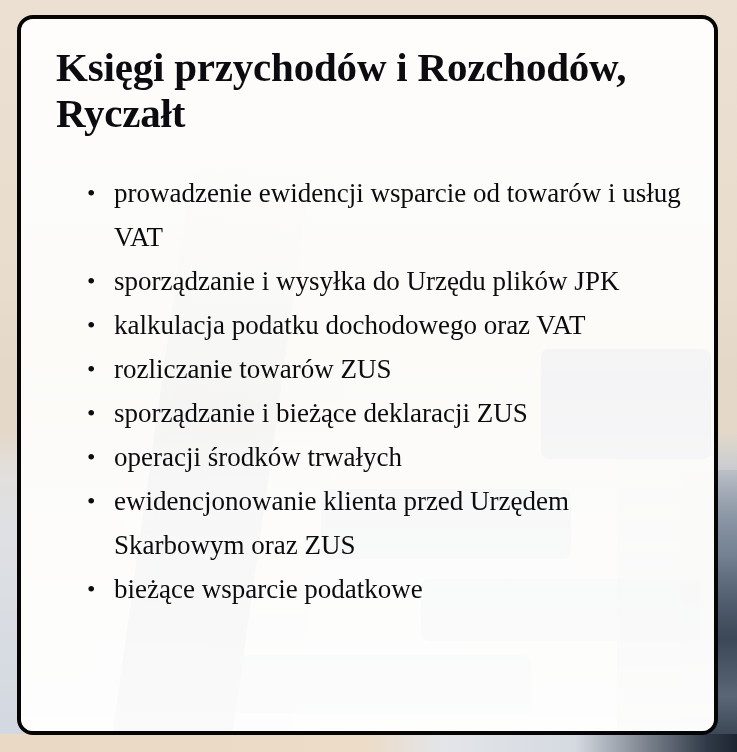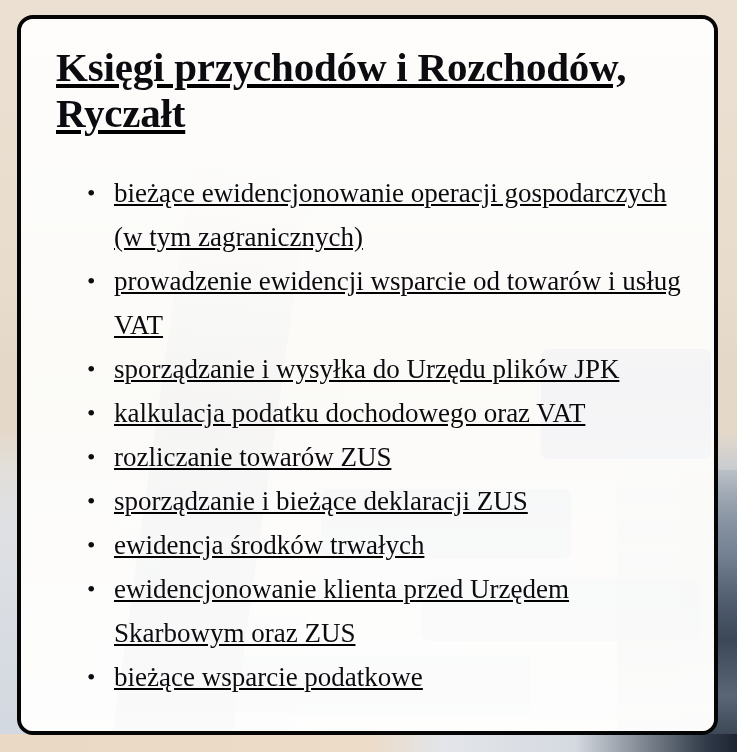--- a/index.html
+++ b/index.html
@@ -106,21 +106,20 @@
     position: absolute;
     left: 17px;
     top: 15px;
     width: 701px;
     height: 720px;
     box-sizing: border-box;
     border: 4px solid #050505;
     border-radius: 16px;
     background: rgba(252,251,249,0.955);
     overflow: hidden;
-    text-decoration: underline;
   }
   .card-sheen {
     position: absolute;
     left: 0; top: 0; right: 0; bottom: 0;
     background:
       linear-gradient(180deg,
         rgba(255,255,255,0.55) 0%,
         rgba(255,255,255,0.25) 36%,
         rgba(255,255,255,0.10) 52%,
         rgba(255,255,255,0.45) 74%,
@@ -213,26 +212,25 @@
     <div class="card-ghost g1"></div>
     <div class="card-ghost g2"></div>
     <div class="card-ghost g3"></div>
     <div class="card-sheen"></div>
 
     <div class="card-content">
 
       <h1 class="title">Księgi przychodów i Rozchodów, Ryczałt</h1>
 
       <ul class="bullets">
-        <li>bieżące ewidencjonowanie operacji gospodarczych (w tym zagranicznych)</li>
         <li>prowadzenie ewidencji wsparcie od towarów i usług VAT</li>
         <li>sporządzanie i wysyłka do Urzędu plików JPK</li>
         <li>kalkulacja podatku dochodowego oraz VAT</li>
         <li>rozliczanie towarów ZUS</li>
         <li>sporządzanie i bieżące deklaracji ZUS</li>
-        <li>ewidencja środków trwałych</li>
+        <li>operacji środków trwałych</li>
         <li>ewidencjonowanie klienta przed Urzędem Skarbowym oraz ZUS</li>
         <li>bieżące wsparcie podatkowe</li>
       </ul>
 
     </div>
   </div>
 </div>
 
 </body></html>

